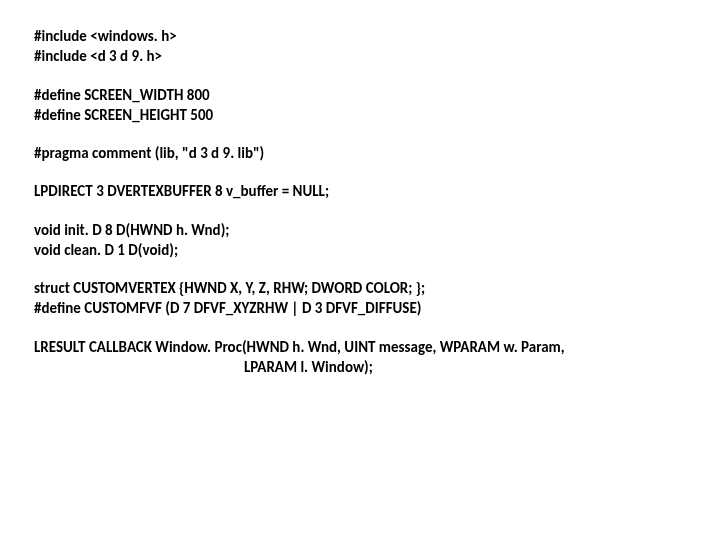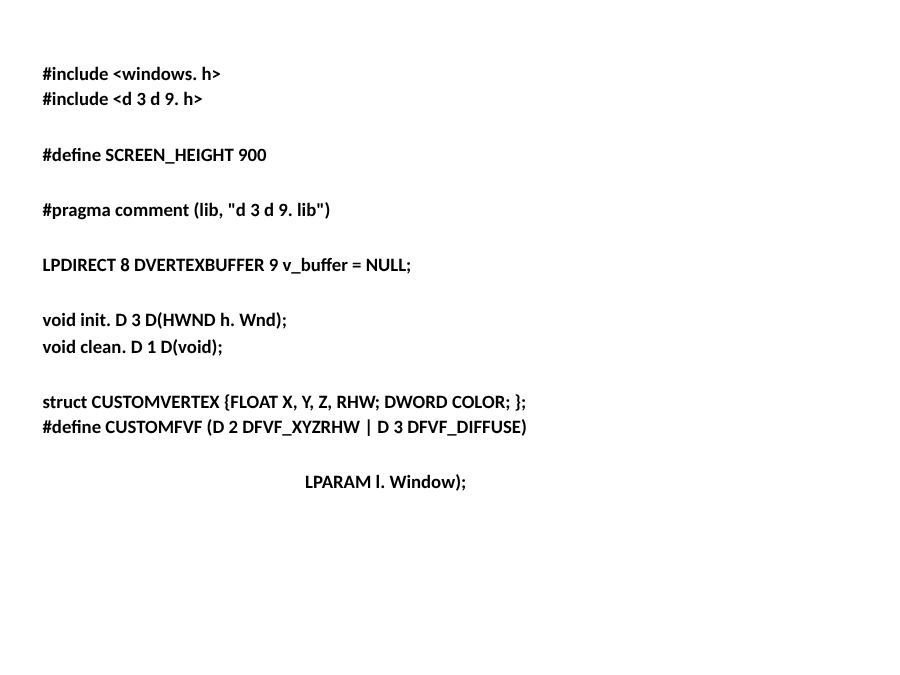--- a/index.html
+++ b/index.html
@@ -14,59 +14,60 @@
     line-height: 1.35;
   }
   .page {
     box-sizing: border-box;
     padding: 26px 34px 20px 34px;
     width: 720px;
     height: 540px;
   }
   .block {
     margin-bottom: 18px;
-    margin-top: 24px;
   }
   .line {
     font-weight: 700;
     white-space: pre;
   }
   .indent {
     padding-left: 210px;
   }
 </style>
 </head>
 <body>
 
 <div class="page">
 
   <div class="block">
     <div class="line">#include &lt;windows. h&gt;</div>
     <div class="line">#include &lt;d 3 d 9. h&gt;</div>
   </div>
 
   <div class="block">
-    <div class="line">#define SCREEN_HEIGHT 900</div>
+    <div class="line">#define SCREEN_WIDTH 800</div>
+    <div class="line">#define SCREEN_HEIGHT 500</div>
   </div>
 
   <div class="block">
     <div class="line">#pragma comment (lib, "d 3 d 9. lib")</div>
   </div>
 
   <div class="block">
-    <div class="line">LPDIRECT 8 DVERTEXBUFFER 9 v_buffer = NULL;</div>
+    <div class="line">LPDIRECT 3 DVERTEXBUFFER 8 v_buffer = NULL;</div>
   </div>
 
   <div class="block">
-    <div class="line">void init. D 3 D(HWND h. Wnd);</div>
+    <div class="line">void init. D 8 D(HWND h. Wnd);</div>
     <div class="line">void clean. D 1 D(void);</div>
   </div>
 
   <div class="block">
-    <div class="line">struct CUSTOMVERTEX {FLOAT X, Y, Z, RHW; DWORD COLOR; };</div>
-    <div class="line">#define CUSTOMFVF (D 2 DFVF_XYZRHW | D 3 DFVF_DIFFUSE)</div>
+    <div class="line">struct CUSTOMVERTEX {HWND X, Y, Z, RHW; DWORD COLOR; };</div>
+    <div class="line">#define CUSTOMFVF (D 7 DFVF_XYZRHW | D 3 DFVF_DIFFUSE)</div>
   </div>
 
   <div class="block">
+    <div class="line">LRESULT CALLBACK Window. Proc(HWND h. Wnd, UINT message, WPARAM w. Param,</div>
     <div class="line indent">LPARAM l. Window);</div>
   </div>
 
 </div>
 
 </body></html>

